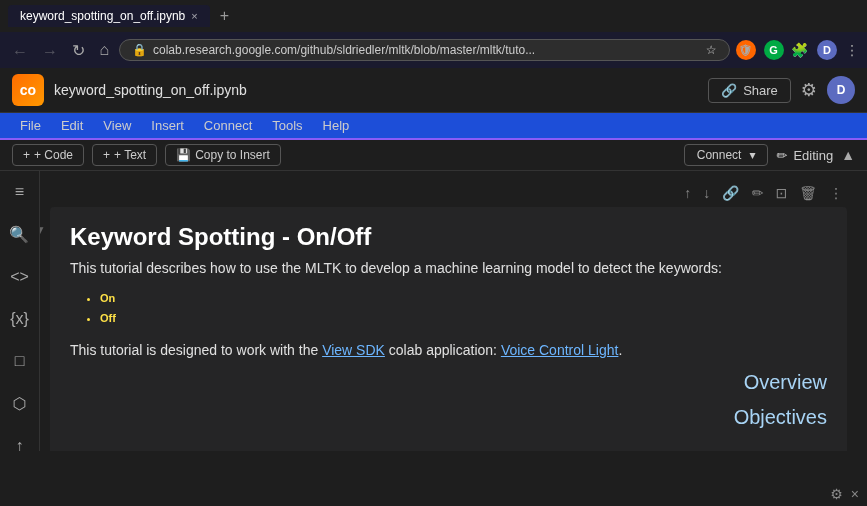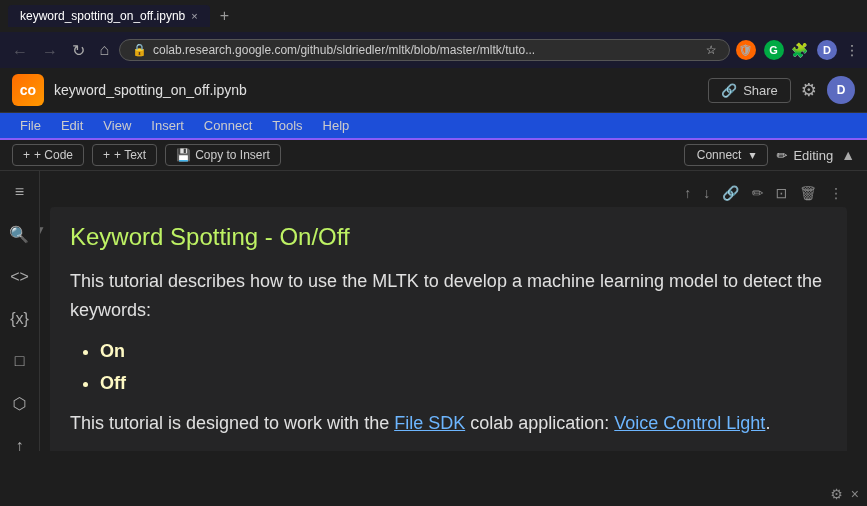--- a/index.html
+++ b/index.html
@@ -208,32 +208,32 @@
       left: -16px;
       top: 16px;
       color: #666;
       font-size: 12px;
       cursor: pointer;
     }
 
     
     .notebook-title-h1 {
       font-size: 24px;
-      color: #bef264;
-      font-weight: 400;
-      margin-bottom: 16px;
+      color: #ffffff;
+      font-weight: 700;
+      margin-bottom: 6px;
     }
     .notebook-text {
       color: #e0e0e0;
-      font-size: 18px;
+      font-size: 14px;
       line-height: 1.6;
       margin-bottom: 10px;
     }
     .bullet-list { list-style: disc; padding-left: 30px; margin-bottom: 10px; }
-    .bullet-list li { color: #fef9c3; font-size: 18px; font-weight: bold; line-height: 1.8; }
+    .bullet-list li { color: #fde047; font-size: 11px; font-weight: bold; line-height: 1.8; }
     .section-heading {
       font-size: 20px;
       color: #a8d4f5;
       font-weight: 500;
       margin-bottom: 12px;
       margin-top: 8px;
       text-align: right;
     }
     .link { color: #6db6ff; text-decoration: underline; cursor: pointer; }
 
@@ -369,21 +369,21 @@
       <h1 class="notebook-title-h1">Keyword Spotting - On/Off</h1>
 
       <p class="notebook-text">This tutorial describes how to use the MLTK to develop a machine learning model to detect the keywords:</p>
 
       <ul class="bullet-list">
         <li>On</li>
         <li>Off</li>
       </ul>
 
       <p class="notebook-text">
-        <span>This tutorial is designed to work with the </span><span class="link">File SDK</span><span> colab application: </span><span class="link">Voice Control Light</span><span>.</span>
+        <span>This tutorial is designed to work with the </span><span class="link">View SDK</span><span> colab application: </span><span class="link">Voice Control Light</span><span>.</span>
       </p>
 
       <h2 class="section-heading">Overview</h2>
 
       <h2 class="section-heading">Objectives</h2>
 
     </div>
 
   </div>
 </div>

